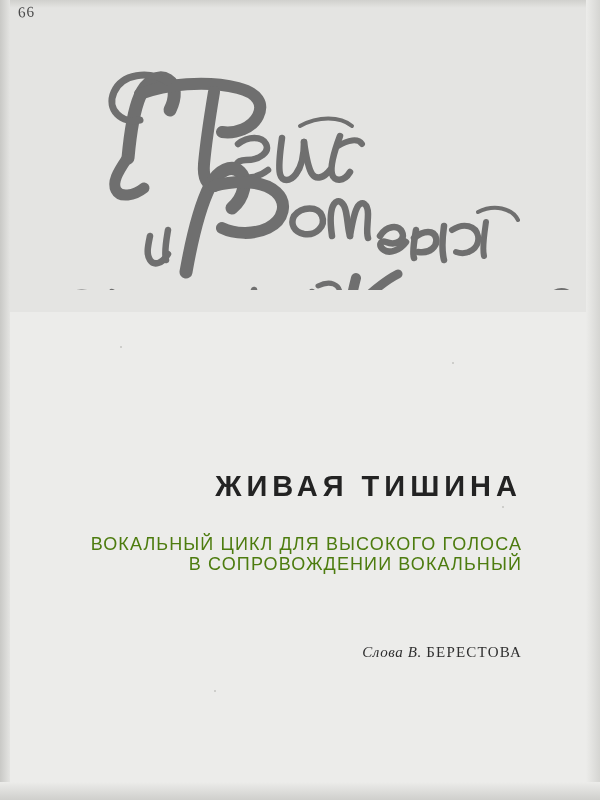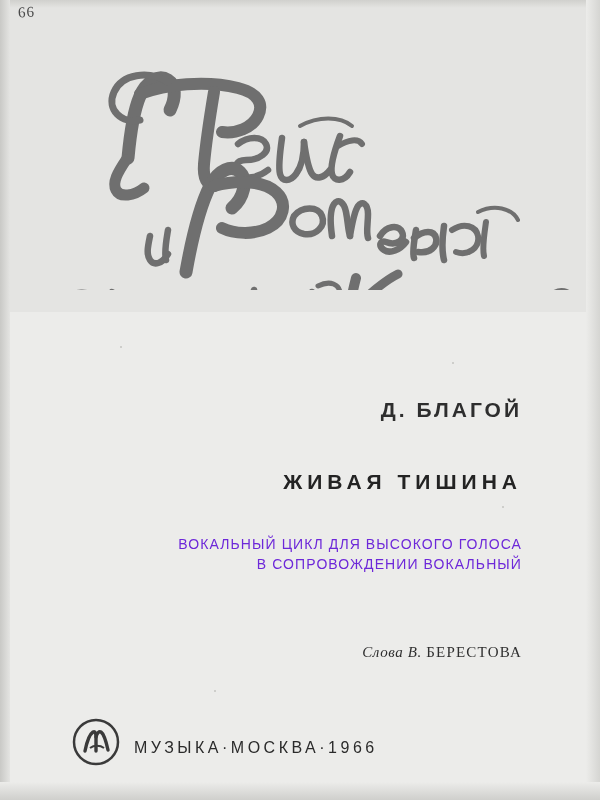--- a/index.html
+++ b/index.html
@@ -86,34 +86,34 @@
     font-size: 21px;
     letter-spacing: 3px;
     color: #2e2e2e;
     font-weight: 700;
   }
   .title {
     position: absolute;
     right: 78px;
     top: 470px;
     font-family: "Liberation Sans", sans-serif;
-    font-size: 21px;
+    font-size: 29px;
     letter-spacing: 5px;
     color: #232323;
     font-weight: 700;
   }
   .subtitle {
     position: absolute;
     right: 78px;
     top: 534px;
     text-align: right;
     font-family: "Liberation Sans", sans-serif;
-    font-size: 14px;
+    font-size: 18px;
     letter-spacing: 1.1px;
-    color: #6d28d9;
+    color: #4d7c0f;
     line-height: 20px;
   }
   .subtitle div { white-space: nowrap; }
   .lyricist {
     position: absolute;
     right: 78px;
     top: 644px;
     font-family: "Liberation Serif", serif;
     font-style: italic;
     font-size: 15px;
@@ -238,38 +238,24 @@
         <path d="M440 296 C438 282 438 270 442 264 C446 258 452 262 454 272 C456 282 456 290 458 296" stroke-width="6.5"></path>
         <path d="M458 296 C460 284 462 272 466 266 C470 260 476 264 476 274 C476 284 474 292 476 298" stroke-width="6.5"></path>
         <path d="M486 266 C494 258 508 258 512 266 C516 274 506 282 494 280 C486 279 484 286 492 292 C500 298 512 294 518 286" stroke-width="6.5"></path>
         <path d="M528 262 C526 276 526 288 530 294" stroke-width="6.5"></path>
         <path d="M526 270 C536 262 546 264 546 274 C546 284 538 290 528 288" stroke-width="6.5"></path>
         <path d="M552 254 C560 248 570 250 572 258" stroke-width="5"></path>
       </g>
     </svg>
   </div>
 
-  <div class="composer">Д. БЛАГОЙ</div>
   <div class="title">ЖИВАЯ  ТИШИНА</div>
 
   <div class="subtitle">
     <div>ВОКАЛЬНЫЙ ЦИКЛ ДЛЯ ВЫСОКОГО ГОЛОСА</div>
     <div>В СОПРОВОЖДЕНИИ ВОКАЛЬНЫЙ</div>
   </div>
 
   <div class="lyricist">
     <span>Слова В. </span><span class="caps">БЕРЕСТОВА</span>
   </div>
 
-  <div class="publisher-row">
-    <div class="logo">
-      <svg width="48" height="48" viewBox="0 0 48 48" xmlns="http://www.w3.org/2000/svg">
-        <circle cx="24" cy="24" r="22" fill="none" stroke="#3a3a3a" stroke-width="2.5"></circle>
-        <path d="M13 33 C15 23 18 16 21 14 C23 13 24 15 24 19 L24 33" fill="none" stroke="#3a3a3a" stroke-width="3.4" stroke-linecap="round"></path>
-        <path d="M24 19 C25 15 27 13 29 14 C32 16 34 23 36 32" fill="none" stroke="#3a3a3a" stroke-width="3.4" stroke-linecap="round"></path>
-        <path d="M18 30 C22 27 28 27 32 30" fill="none" stroke="#3a3a3a" stroke-width="2"></path>
-      </svg>
-    </div>
-    <div class="publisher-text">
-      <span>МУЗЫКА</span><span class="dot-sep">·</span><span>МОСКВА</span><span class="dot-sep">·</span><span>1966</span>
-    </div>
-  </div>
 </div>
 
 </body></html>

